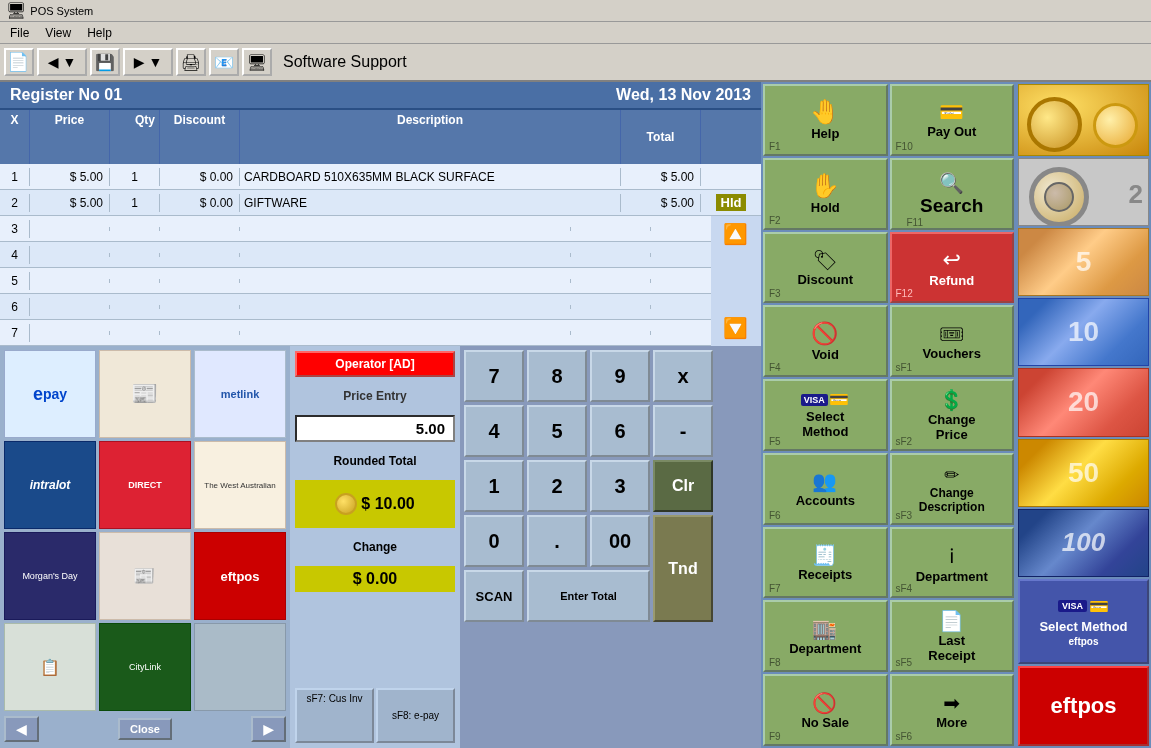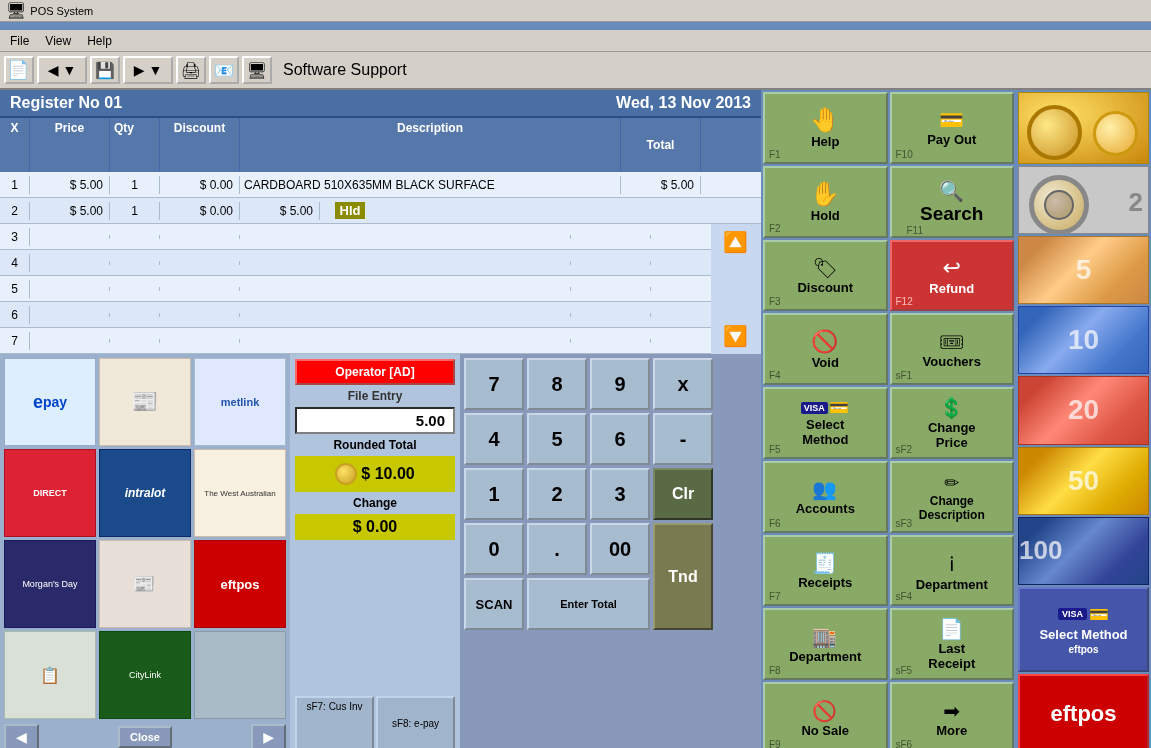--- a/index.html
+++ b/index.html
@@ -6,21 +6,21 @@
     body { background: #6b8cba; width: 1151px; height: 748px; overflow: hidden; }
   </style>
 </head>
 <body>
 
 <div style="background:#d4d0c8; height:22px; display:flex; align-items:center; padding:0 6px; font-size:11px; border-bottom:1px solid #999;">
   <span style="font-size:16px; margin-right:4px;">🖥</span>
   <span>POS System</span>
 </div>
 
-<div style="background:#d4d0c8; height:22px; display:flex; align-items:center; padding:0 2px; font-size:12px; border-bottom:1px solid #999;margin-top:8px;">
+<div style="background:#d4d0c8; height:22px; display:flex; align-items:center; padding:0 2px; font-size:12px; border-bottom:1px solid #999;">
   <span style="padding:2px 8px; cursor:pointer;">File</span>
   <span style="padding:2px 8px; cursor:pointer;">View</span>
   <span style="padding:2px 8px; cursor:pointer;">Help</span>
 </div>
 
 <div style="background:#d4d0c8; height:38px; display:flex; align-items:center; padding:2px 4px; gap:3px; border-bottom:2px solid #808080;">
   <div style="width:30px;height:28px;background:#d4d0c8;border:2px outset #fff;display:flex;align-items:center;justify-content:center;cursor:pointer;font-size:18px;">📄</div>
   <div style="width:50px;height:28px;background:#d4d0c8;border:2px outset #fff;display:flex;align-items:center;justify-content:center;cursor:pointer;font-size:14px;">◀ ▼</div>
   <div style="width:30px;height:28px;background:#d4d0c8;border:2px outset #fff;display:flex;align-items:center;justify-content:center;cursor:pointer;font-size:16px;">💾</div>
   <div style="width:50px;height:28px;background:#d4d0c8;border:2px outset #fff;display:flex;align-items:center;justify-content:center;cursor:pointer;font-size:14px;">▶ ▼</div>
@@ -37,21 +37,21 @@
     <div style="background:#4a6fa5; color:white; display:flex; justify-content:space-between; padding:4px 10px; font-size:16px; font-weight:bold; border-bottom:2px solid #2a4f85;">
       <span>Register No 01</span>
       <span>Wed, 13 Nov 2013</span>
     </div>
 
     <div style="background:#c8d8f0; display:flex; flex-direction:column;">
 
       <div style="display:flex; background:#5577aa; color:white; font-size:12px; font-weight:bold;">
         <div style="width:30px; padding:3px 4px; border-right:1px solid #4466aa; text-align:center;">X</div>
         <div style="width:80px; padding:3px 4px; border-right:1px solid #4466aa; text-align:center;">Price</div>
-        <div style="width:50px; padding:3px 4px; border-right:1px solid #4466aa; text-align:left;">Qty</div>
+        <div style="width:50px; padding:3px 4px; border-right:1px solid #4466aa; text-align:right;">Qty</div>
         <div style="width:80px; padding:3px 4px; border-right:1px solid #4466aa; text-align:center;">Discount</div>
         <div style="flex:1; padding:3px 4px; border-right:1px solid #4466aa; text-align:center;">Description</div>
         <div style="width:80px; padding:20px 4px; border-right:1px solid #4466aa; text-align:center;">Total</div>
         <div style="width:60px; padding:3px 4px; text-align:center;"></div>
       </div>
 
       <div style="display:flex; border-bottom:1px solid #aabbcc; font-size:12px; background:#e8f0fc; min-height:26px; align-items:center;">
         <div style="width:30px; padding:2px 4px; border-right:1px solid #aabbcc; text-align:center;">1</div>
         <div style="width:80px; padding:2px 6px; border-right:1px solid #aabbcc; text-align:right;">$ 5.00</div>
         <div style="width:50px; padding:2px 4px; border-right:1px solid #aabbcc; text-align:center;">1</div>
@@ -59,20 +59,21 @@
         <div style="flex:1; padding:2px 4px; border-right:1px solid #aabbcc; text-align:left;">CARDBOARD 510X635MM BLACK SURFACE</div>
         <div style="width:80px; padding:2px 6px; border-right:1px solid #aabbcc; text-align:right;">$ 5.00</div>
         <div style="width:60px; padding:2px 4px; text-align:center;"></div>
       </div>
 
       <div style="display:flex; border-bottom:1px solid #aabbcc; font-size:12px; background:#dce8f8; min-height:26px; align-items:center;">
         <div style="width:30px; padding:2px 4px; border-right:1px solid #aabbcc; text-align:center;">2</div>
         <div style="width:80px; padding:2px 6px; border-right:1px solid #aabbcc; text-align:right;">$ 5.00</div>
         <div style="width:50px; padding:2px 4px; border-right:1px solid #aabbcc; text-align:center;">1</div>
         <div style="width:80px; padding:2px 6px; border-right:1px solid #aabbcc; text-align:right;">$ 0.00</div>
+        <div style="flex:1; padding:2px 4px; border-right:1px solid #aabbcc; text-align:left;">GIFTWARE</div>
         <div style="width:80px; padding:2px 6px; border-right:1px solid #aabbcc; text-align:right;">$ 5.00</div>
         <div style="width:60px; padding:2px 4px; text-align:center;"><span style="background:#8b8b00; color:white; font-weight:bold; padding:1px 5px; font-size:13px;">Hld</span></div>
       </div>
 
       <div style="display:flex; flex:1;">
         <div style="flex:1;">
           <div style="display:flex; border-bottom:1px solid #aabbcc; font-size:12px; background:#e8f0fc; min-height:26px; align-items:center;">
             <div style="width:30px; padding:2px 4px; border-right:1px solid #aabbcc; text-align:center;">3</div>
             <div style="width:80px; border-right:1px solid #aabbcc; padding:2px;"></div>
             <div style="width:50px; border-right:1px solid #aabbcc; padding:2px;"></div>
@@ -133,22 +134,22 @@
           <div style="flex:1; background:#ddeeff; border:1px solid #99aacc; display:flex; align-items:center; justify-content:center; cursor:pointer; overflow:hidden; min-height:60px;">
             <span style="color:#0044cc; font-size:18px; font-weight:bold;">e</span>
               <span style="color:#0044cc; font-weight:bold; font-size:14px;">pay</span>
           </div>
           <div style="flex:1; background:#f0e8d8; border:1px solid #ccbbaa; display:flex; align-items:center; justify-content:center; cursor:pointer; min-height:60px; overflow:hidden;">
             <span style="font-size:22px;">📰</span>
           </div>
           <div style="flex:1; background:#e0e8ff; border:1px solid #aabbcc; display:flex; align-items:center; justify-content:center; cursor:pointer; min-height:60px; font-size:11px; font-weight:bold; color:#2255aa;">metlink</div>
         </div>
         <div style="display:flex; gap:3px; flex:1;">
+          <div style="flex:1; background:#1a4a8a; border:1px solid #0a2a6a; display:flex; align-items:center; justify-content:center; cursor:pointer; min-height:60px; color:white; font-weight:bold; font-size:12px; font-style:italic;">intralot</div>
           <div style="flex:1; background:#dd2233; border:1px solid #aa1122; display:flex; align-items:center; justify-content:center; cursor:pointer; min-height:60px; color:white; font-size:9px; font-weight:bold;">DIRECT</div>
-          <div style="flex:1; background:#1a4a8a; border:1px solid #0a2a6a; display:flex; align-items:center; justify-content:center; cursor:pointer; min-height:60px; color:white; font-weight:bold; font-size:12px; font-style:italic;">intralot</div>
           <div style="flex:1; background:#f8f0e0; border:1px solid #ccbbaa; display:flex; align-items:center; justify-content:center; cursor:pointer; min-height:60px; font-size:8px; text-align:center; color:#333;">The West Australian</div>
         </div>
         <div style="display:flex; gap:3px; flex:1;">
           <div style="flex:1; background:#2a2a6a; border:1px solid #1a1a5a; display:flex; align-items:center; justify-content:center; cursor:pointer; min-height:60px; color:white; font-size:9px; text-align:center;">Morgan's Day</div>
           <div style="flex:1; background:#e8e0d8; border:1px solid #ccbbaa; display:flex; align-items:center; justify-content:center; cursor:pointer; min-height:60px;">
               <span style="font-size:18px;">📰</span>
             </div>
           <div style="flex:1; background:#cc0000; border:1px solid #aa0000; display:flex; align-items:center; justify-content:center; cursor:pointer; min-height:60px; color:white; font-weight:bold; font-size:13px;">eftpos</div>
         </div>
         <div style="display:flex; gap:3px; flex:1;">
@@ -161,26 +162,26 @@
 
         <div style="display:flex; justify-content:space-between; align-items:center; padding:2px 0;">
           <div style="background:#8899bb; border:2px outset #aabbcc; padding:3px 10px; cursor:pointer; font-size:14px; color:white;">◀</div>
           <div style="background:#8899bb; border:2px outset #aabbcc; padding:3px 10px; cursor:pointer; font-size:11px; color:white; font-weight:bold;">Close</div>
           <div style="background:#8899bb; border:2px outset #aabbcc; padding:3px 10px; cursor:pointer; font-size:14px; color:white;">▶</div>
         </div>
       </div>
 
       <div style="display:flex; flex:1;">
 
-        <div style="width:170px; background:#b0c4de; padding:5px; display:flex; flex-direction:column; gap:4px;">
+        <div style="width:170px; background:#b0c4de; padding:5px; display:flex; flex-direction:column; gap:12px;">
           <div style="background:red; color:white; font-weight:bold; text-align:center; padding:4px; font-size:12px; border:2px outset #ff6666;">Operator [AD]</div>
-          <div style="text-align:center; font-size:12px; font-weight:bold; color:#333;">File Entry</div>
+          <div style="text-align:center; font-size:12px; font-weight:bold; color:#333;">Price Entry</div>
           <div style="background:white; border:2px inset #808080; text-align:right; padding:3px 8px; font-size:15px; font-weight:bold;">5.00</div>
           <div style="text-align:center; font-size:12px; font-weight:bold;">Rounded Total</div>
-          <div style="background:#c8c800; text-align:right; padding:7px; font-size:16px; font-weight:bold; display:flex; align-items:center; justify-content:center; gap:4px;">
+          <div style="background:#c8c800; text-align:right; padding:13px; font-size:16px; font-weight:bold; display:flex; align-items:center; justify-content:center; gap:4px;">
             <div style="width:22px;height:22px;border-radius:50%;background:radial-gradient(circle at 35% 35%, #ffe066, #c8a020);border:2px solid #c8a020;flex-shrink:0;"></div>
             <span>$ 10.00</span>
           </div>
           <div style="text-align:center; font-size:12px; font-weight:bold;">Change</div>
           <div style="background:#c8c800; text-align:center; padding:4px; font-size:16px; font-weight:bold;">$ 0.00</div>
           <div style="display:flex; gap:2px; margin-top:auto;">
             <div style="flex:1; background:#a0b4cc; border:2px outset #c0d4ec; padding:3px 2px; font-size:10px; text-align:center; cursor:pointer;">sF7: Cus Inv</div>
             <div style="flex:1; background:#a0b4cc; border:2px outset #c0d4ec; padding:20px 2px; font-size:10px; text-align:center; cursor:pointer;">sF8: e-pay</div>
           </div>
         </div>
@@ -346,21 +347,21 @@
       </div>
 
       <div style="height:78px; background:linear-gradient(135deg, #cc4433 15%, #ff8877 45%, #dd5544 75%, #cc4433 100%); border:1px solid #aa3322; overflow:hidden; display:flex; align-items:center; justify-content:center;">
         <span style="font-size:28px; font-weight:bold; color:rgba(255,255,255,0.7);">20</span>
       </div>
 
       <div style="height:78px; background:linear-gradient(135deg, #cc8800 15%, #ffdd44 45%, #ddaa00 75%, #cc8800 100%); border:1px solid #aa7700; overflow:hidden; display:flex; align-items:center; justify-content:center;">
         <span style="font-size:28px; font-weight:bold; color:rgba(255,255,255,0.7);">50</span>
       </div>
 
-      <div style="height:78px; background:linear-gradient(135deg, #224488 15%, #6688cc 45%, #334499 75%, #224488 100%); border:1px solid #112266; overflow:hidden; display:flex; align-items:center; ">
+      <div style="height:78px; background:linear-gradient(135deg, #224488 15%, #6688cc 45%, #334499 75%, #224488 100%); border:1px solid #112266; overflow:hidden; display:flex; align-items:center; justify-content:center;font-style:italic;">
         <span style="font-size:26px; font-weight:bold; color:rgba(255,255,255,0.7);">100</span>
       </div>
 
       <div style="background:#4455aa; color:white; font-size:13px; font-weight:bold; display:flex; flex-direction:column; align-items:center; justify-content:center; cursor:pointer; border:2px outset #6677cc; min-height:85px; text-align:center; padding:4px;">
         <div style="display:flex; gap:2px; align-items:center; margin-bottom:3px;">
           <span style="background:#1a1a8a; color:white; font-size:9px; font-weight:bold; padding:1px 4px; border-radius:2px;">VISA</span>
           <span style="font-size:16px;">💳</span>
         </div>
         <span>Select Method</span>
         <span style="font-size:10px; margin-top:2px;">eftpos</span>

